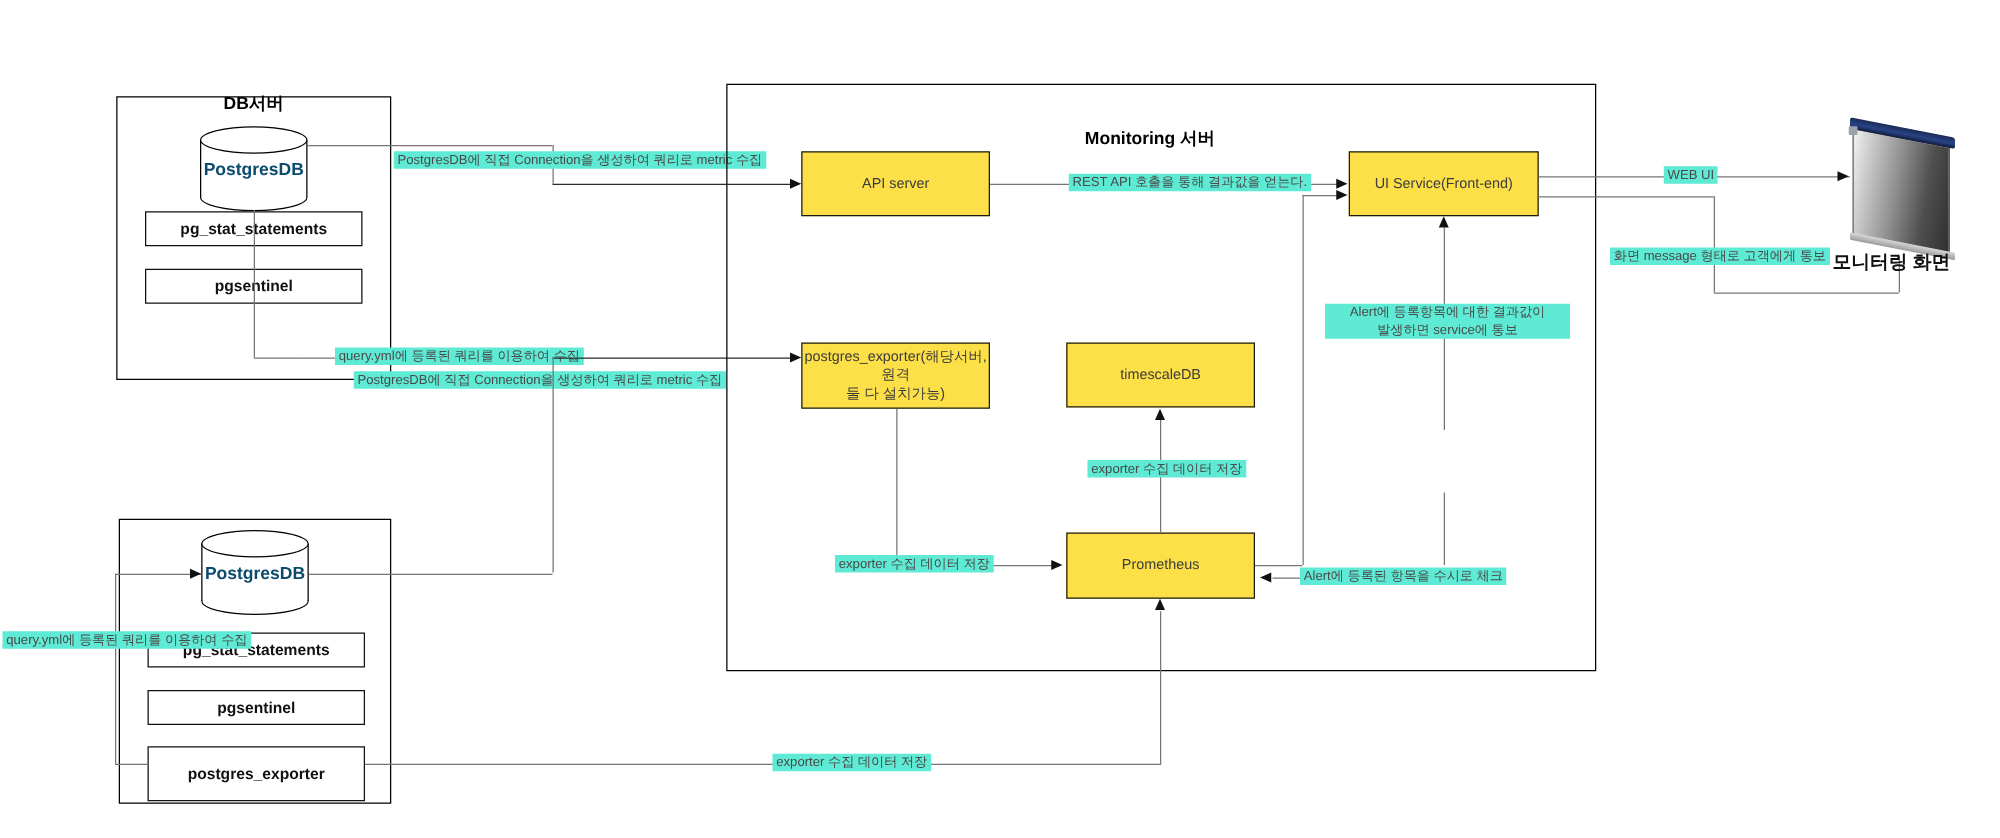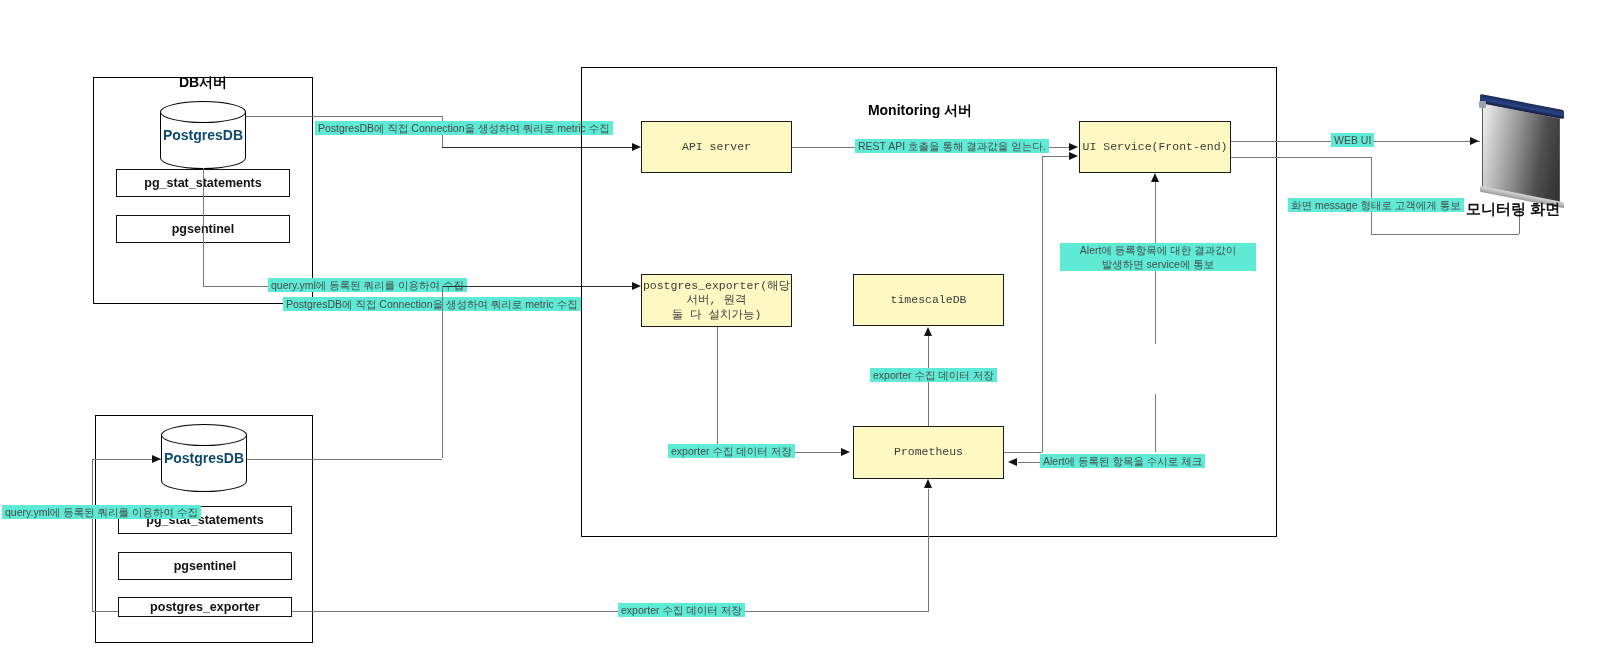--- a/index.html
+++ b/index.html
@@ -26,22 +26,21 @@
   }
   .container-box{
     border:1.6px solid #000000;
     background:transparent;
   }
   .proc-box{
     border:1.3px solid #1a1a1a;
     font-size:11.5px;
     color:#3b3b3b;
     line-height:1.25;
-    background:#fef9c3;
-    font-family:Liberation Mono, monospace;
+    background:#fde047;
   }
   .sub-box{
     border:1.2px solid #111111;
     font-size:12.5px;
     font-weight:bold;
     color:#111111;
     background:#ffffff;
   }
   .grp-title{
     position:absolute;
@@ -290,21 +289,21 @@
     <div class="body"></div>
     <div class="bottom"></div>
     <div class="top"></div>
     <div class="cyl-label">PostgresDB</div>
   </div>
 
   <div class="node sub-box" style="left:118px;top:506px;width:174px;height:28px;">pg_stat_statements</div>
 
   <div class="node sub-box" style="left:118px;top:552px;width:174px;height:28px;">pgsentinel</div>
 
-  <div class="node sub-box" style="left:118px;top:597px;width:174px;height:20px;">postgres_exporter</div>
+  <div class="node sub-box" style="left:118px;top:597px;width:174px;height:44px;">postgres_exporter</div>
 
   <div class="hline" style="left:92px;top:611px;width:26px;"></div>
   <div class="vline" style="left:92px;top:459px;height:152px;"></div>
   <div class="hline" style="left:92px;top:459px;width:69px;"></div>
   <div class="arrow right" style="left:152px;top:454.5px;"></div>
   <div class="elabel" style="left:2px;top:505px;">query.yml에 등록된 쿼리를 이용하여 수집</div>
 
   <div class="hline" style="left:247px;top:459px;width:195px;"></div>
 
   <div class="hline" style="left:292px;top:611px;width:637px;"></div>

